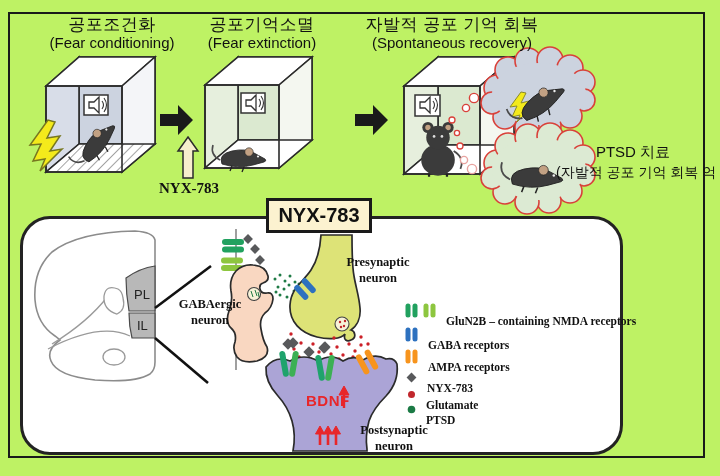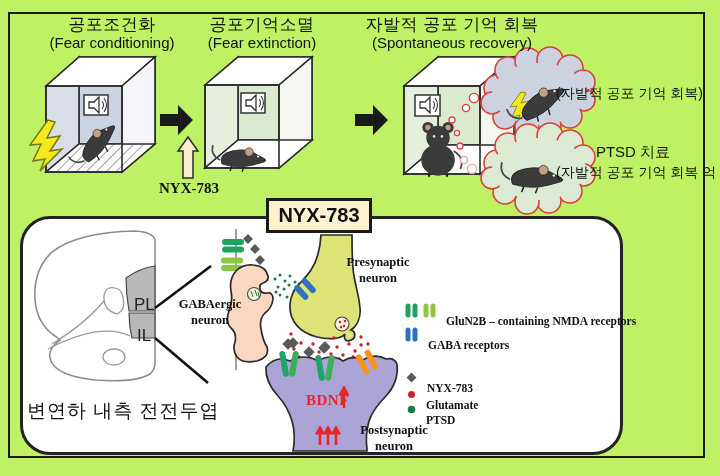--- a/index.html
+++ b/index.html
@@ -9,24 +9,24 @@
   .frame{left:8px;top:12px;width:697px;height:446px;border:2px solid #1a1a1a;box-sizing:border-box;}
   .title-ko{font-size:17px;font-weight:500;color:#111;text-align:center;letter-spacing:.5px;}
   .title-en{font-size:15px;color:#111;text-align:center;}
   .nyx-arrow-label{font-family:"Liberation Serif",serif;font-weight:bold;font-size:15px;color:#111;}
   .outcome-title{font-size:15px;color:#111;text-align:center;}
   .outcome-sub{font-size:14px;color:#111;white-space:nowrap;}
   .panel{left:20px;top:216px;width:603px;height:239px;border:3px solid #232323;border-radius:30px;box-sizing:border-box;background:#fff;}
   .nyx-box{left:266px;top:198px;width:106px;height:35px;background:#fcf2d0;border:3px solid #1a1a1a;
     box-sizing:border-box;font-size:20px;font-weight:bold;color:#111;text-align:center;line-height:29px;z-index:6;}
   .brain-caption{left:27px;top:398px;font-size:19px;color:#111;letter-spacing:1px;z-index:5;}
-  .region-label{font-size:17px;color:#222;z-index:5;margin-top:8px;}
+  .region-label{font-size:13px;color:#222;z-index:5;}
   .neuron-label{font-family:"Liberation Serif",serif;font-weight:bold;font-size:12.5px;color:#111;
     text-align:center;line-height:1.25;z-index:5;}
-  .bdnf{font-family:Liberation Serif, serif;font-weight:bold;font-size:15px;color:#e8262a;letter-spacing:.5px;z-index:5;}
+  .bdnf{font-family:Liberation Sans, sans-serif;font-weight:bold;font-size:15px;color:#e8262a;letter-spacing:.5px;z-index:5;}
   .legend-row{display:flex;align-items:center;height:17px;z-index:5;}
   .legend-row .txt{font-family:"Liberation Serif",serif;font-weight:bold;font-size:11.5px;color:#111;
     margin-left:6px;white-space:nowrap;margin-top:20px;}
   .legend-row svg{display:block;margin-right:3px;}
   svg{overflow:visible;}
 </style>
 </head>
 <body>
 
 <div id="stage">
@@ -166,21 +166,20 @@
   <div class="abs title-en" style="left:22px;top:34px;width:180px;z-index:3">(Fear conditioning)</div>
 
   <div class="abs title-ko" style="left:172px;top:13px;width:180px;z-index:3">공포기억소멸</div>
   <div class="abs title-en" style="left:172px;top:34px;width:180px;z-index:3">(Fear extinction)</div>
 
   <div class="abs title-ko" style="left:352px;top:13px;width:200px;z-index:3">자발적 공포 기억 회복</div>
   <div class="abs title-en" style="left:352px;top:34px;width:200px;z-index:3">(Spontaneous recovery)</div>
 
   <div class="abs nyx-arrow-label" style="left:159px;top:180px;z-index:3">NYX-783</div>
 
-  <div class="abs outcome-sub" style="left:556px;top:85px;z-index:3">(자발적 공포 기억 회복)</div>
 
   <div class="abs outcome-title" style="left:558px;top:143px;width:150px;z-index:3">PTSD 치료</div>
   <div class="abs outcome-sub" style="left:556px;top:164px;z-index:3">(자발적 공포 기억 회복 억</div>
 
   <div class="abs panel" style="z-index:1"></div>
   <div class="abs nyx-box">NYX-783</div>
 
   <svg class="abs" style="left:20px;top:216px;z-index:2" width="603" height="239" viewBox="20 216 603 239">
 
     <g>
@@ -304,21 +303,20 @@
         <polygon points="320,426 315.5,434 324.5,434"></polygon>
       <line x1="328" y1="445" x2="328" y2="432" stroke-width="2.6"></line>
         <polygon points="328,426 323.5,434 332.5,434"></polygon>
       <line x1="336" y1="445" x2="336" y2="432" stroke-width="2.6"></line>
         <polygon points="336,426 331.5,434 340.5,434"></polygon>
     </g>
   </svg>
 
   <div class="abs region-label" style="left:134px;top:287px">PL</div>
   <div class="abs region-label" style="left:137px;top:318px">IL</div>
-  <div class="abs brain-caption">변연하 내측 전전두엽</div>
 
   <div class="abs neuron-label" style="left:337px;top:255px;width:82px">Presynaptic neuron</div>
   <div class="abs neuron-label" style="left:168px;top:297px;width:84px">GABAergic neuron</div>
   <div class="abs neuron-label" style="left:352px;top:423px;width:84px">Postsynaptic neuron</div>
   <div class="abs bdnf" style="left:306px;top:392px">BDNF</div>
 
   <div class="abs legend-row" style="left:404px;top:302px">
     <svg width="15" height="17" viewBox="0 0 15 17" fill="#21a15f">
       <rect x="1.5" y="1.5" width="5" height="14" rx="2.5"></rect>
         <rect x="8.5" y="1.5" width="5" height="14" rx="2.5"></rect>
@@ -329,20 +327,27 @@
     </svg>
     <span class="txt">GluN2B – containing NMDA receptors</span>
   </div>
   <div class="abs legend-row" style="left:404px;top:326px">
     <svg width="15" height="17" viewBox="0 0 15 17" fill="#2d71bf">
       <rect x="1.5" y="1.5" width="5" height="14" rx="2.5"></rect>
         <rect x="8.5" y="1.5" width="5" height="14" rx="2.5"></rect>
     </svg>
     <span class="txt">GABA receptors</span>
   </div>
+  <div class="abs legend-row" style="left:404px;top:348px">
+    <svg width="15" height="17" viewBox="0 0 15 17" fill="#f7941d">
+      <rect x="1.5" y="1.5" width="5" height="14" rx="2.5"></rect>
+        <rect x="8.5" y="1.5" width="5" height="14" rx="2.5"></rect>
+    </svg>
+    <span class="txt">AMPA receptors</span>
+  </div>
   <div class="abs legend-row" style="left:405px;top:369px">
     <svg width="13" height="13" viewBox="0 0 13 13">
       <rect x="3" y="3" width="7" height="7" fill="#58595b" transform="rotate(45 6.5 6.5)"></rect>
     </svg>
     <span class="txt">NYX-783</span>
   </div>
   <div class="abs legend-row" style="left:406px;top:386px">
     <svg width="11" height="11" viewBox="0 0 11 11">
       <circle cx="5.5" cy="5.5" r="3.5" fill="#c1272d"></circle>
     </svg>

